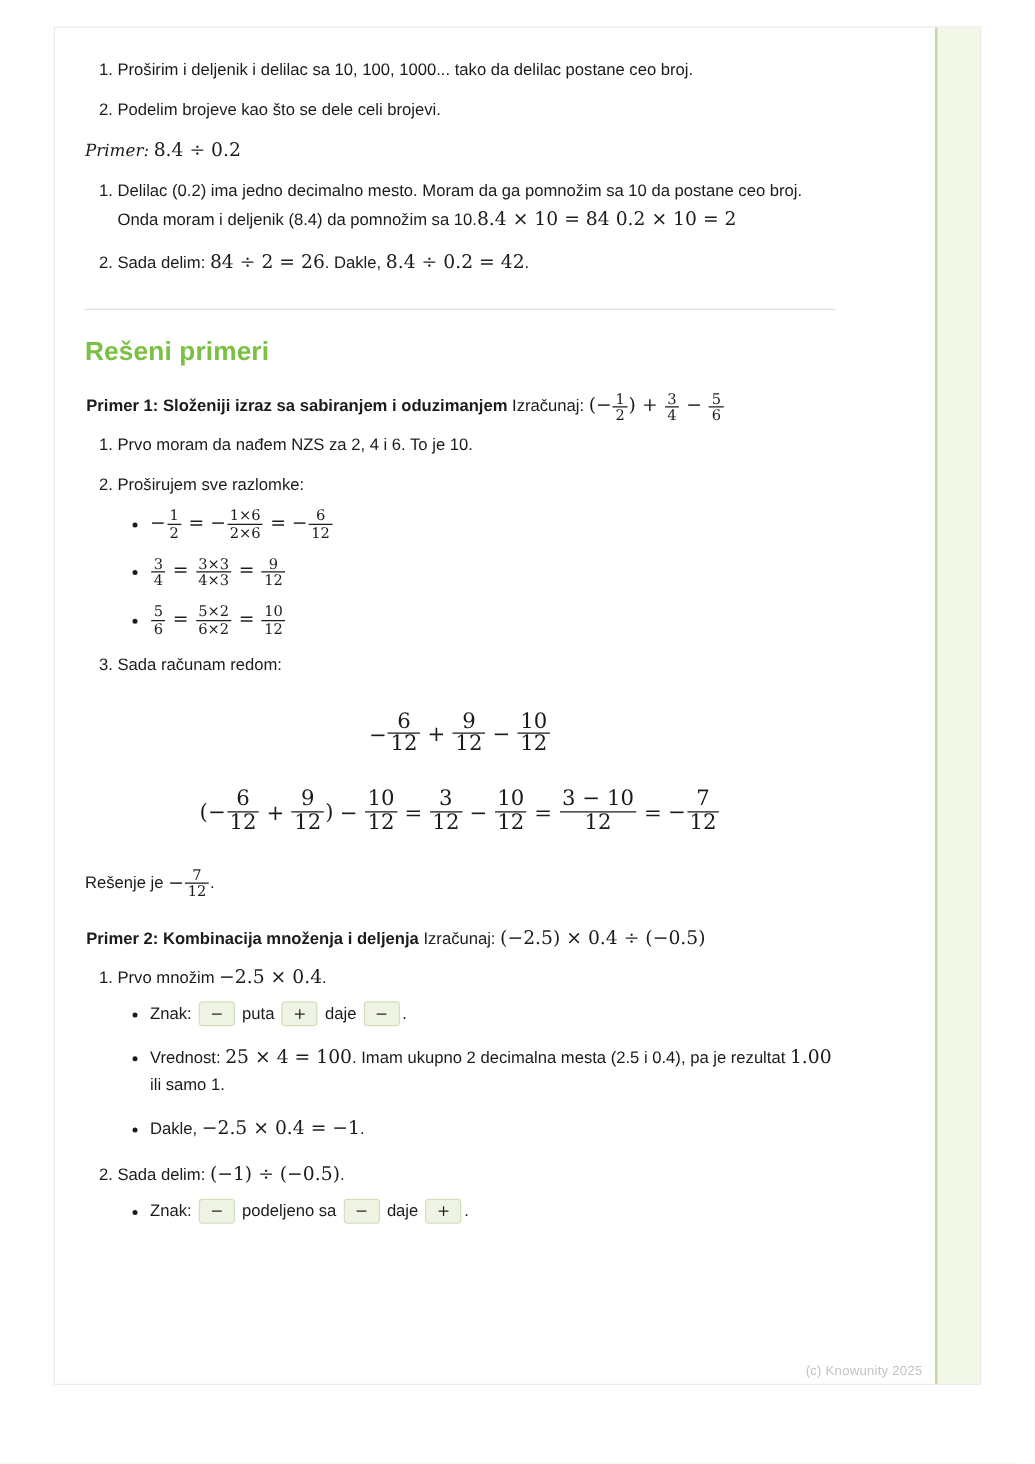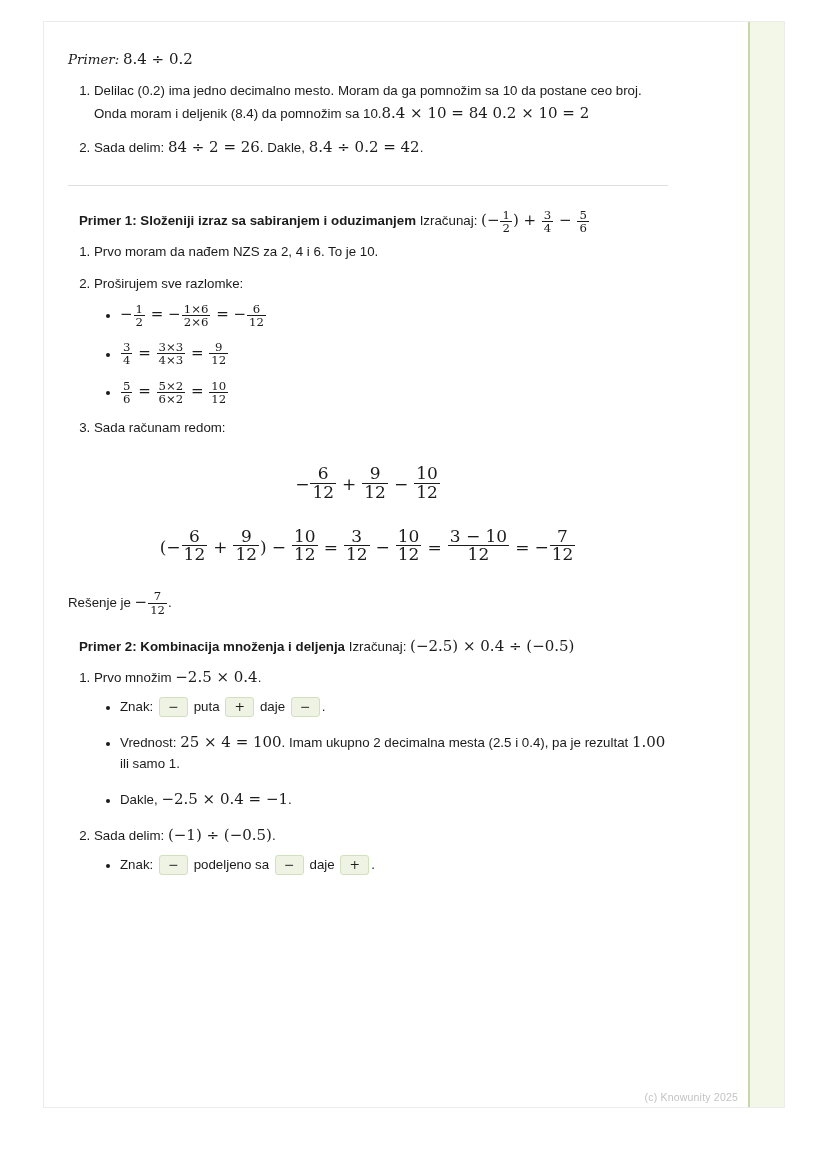--- a/index.html
+++ b/index.html
@@ -74,21 +74,21 @@
   h2.section {
     color: #7bc043;
     font-size: 21px;
     font-weight: bold;
     margin: 0 0 18px 0;
     letter-spacing: .1px;
   }
   .ex-head {
     font-size: 13.3px;
     line-height: 1.6;
-    margin: 18px 0 8px 11px;
+    margin: 18px 0 8px 1px;
   }
   .ex-head b { font-weight: bold; }
   
   .frac {
     display: inline-block;
     vertical-align: -0.45em;
     text-align: center;
     font-family: "DejaVu Serif", serif;
     line-height: 1.05;
     margin: 0 1px;
@@ -130,37 +130,42 @@
 </style>
 </head>
 <body>
 
 <div class="page">
   <div class="sheet">
     <div class="green-edge"></div>
 
     <div class="content">
 
+      <ol>
+        <li>Proširim i deljenik i delilac sa 10, 100, 1000... tako da delilac postane ceo broj.</li>
+        <li>Podelim brojeve kao što se dele celi brojevi.</li>
+      </ol>
 
       <p>
         <span class="primer-label">Primer:</span>
         <span class="math">8.4 ÷ 0.2</span>
       </p>
 
       <ol>
         <li>
           Delilac (0.2) ima jedno decimalno mesto. Moram da ga pomnožim sa 10 da postane ceo broj. Onda moram i deljenik (8.4) da pomnožim sa 10.<span class="math">8.4 × 10 = 84 0.2 × 10 = 2</span>
         </li>
         <li>
           Sada delim: <span class="math">84 ÷ 2 = 26</span>. Dakle, <span class="math">8.4 ÷ 0.2 = 42</span>.
         </li>
       </ol>
 
       <hr class="sep">
 
+      <h2 class="section">Rešeni primeri</h2>
 
       <div class="ex-head">
         <b>Primer 1: Složeniji izraz sa sabiranjem i oduzimanjem</b>
         <span>Izračunaj:</span>
         <span class="math">
           (−<span class="frac"><span class="num">1</span><span class="den">2</span></span>) + <span class="frac"><span class="num">3</span><span class="den">4</span></span> − <span class="frac"><span class="num">5</span><span class="den">6</span></span>
         </span>
       </div>
 
       <ol>

